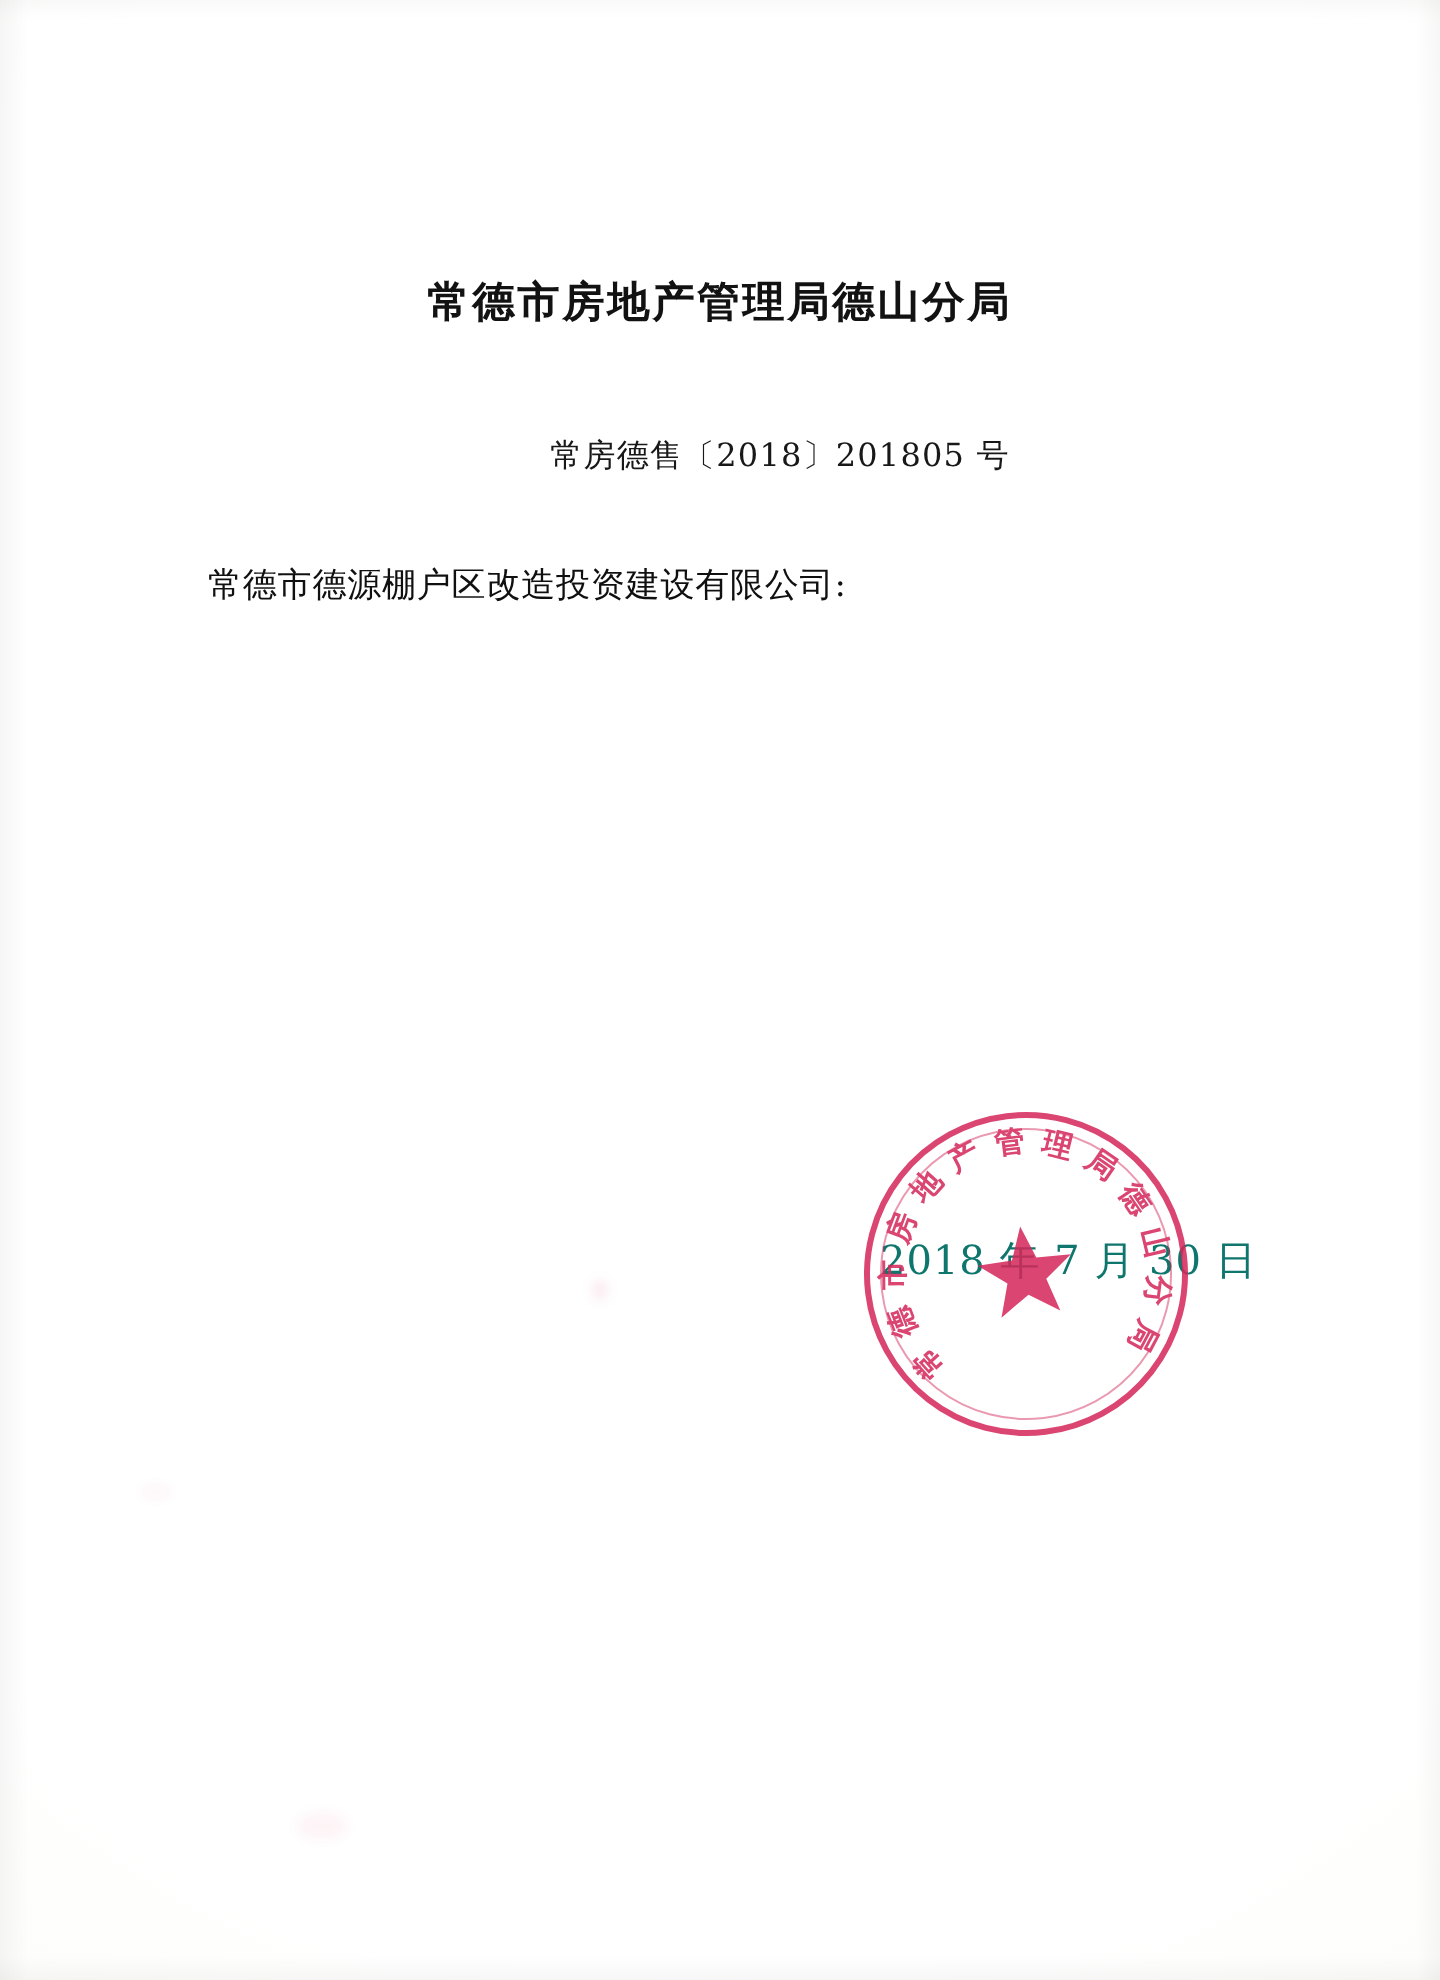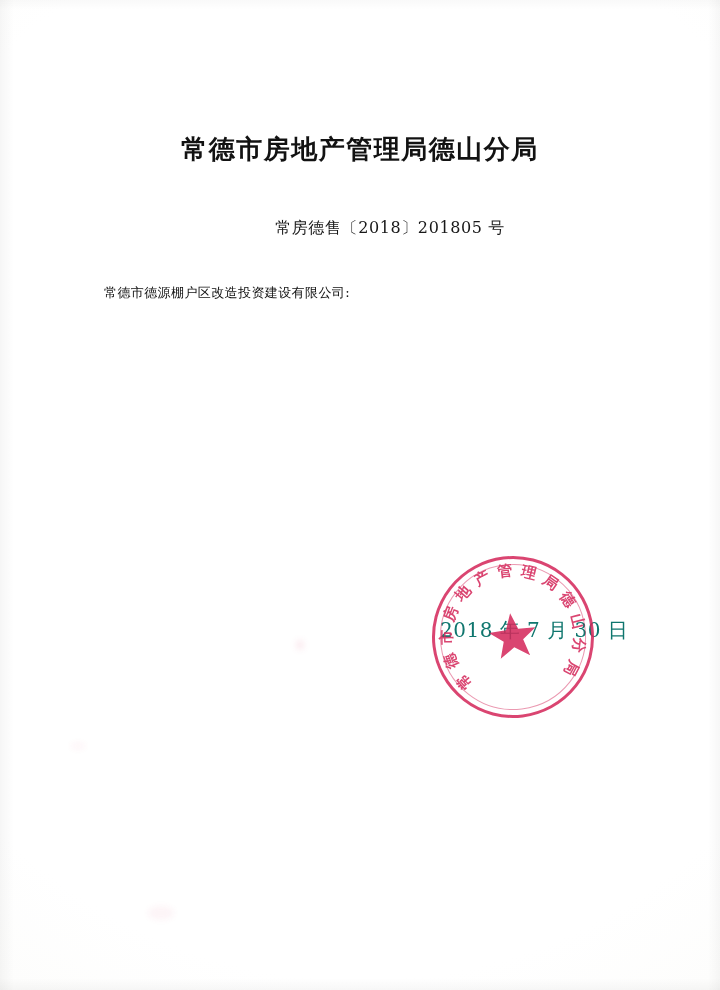--- a/index.html
+++ b/index.html
@@ -41,23 +41,23 @@
   }
 
   .title-block {
     position: absolute;
     top: 132px;
     left: 0;
     right: 0;
     text-align: center;
   }
   .title-line {
-    font-family: Liberation Mono, monospace;
+    font-family: Liberation Serif, serif;
     font-weight: bold;
-    font-size: 26px;
+    font-size: 21px;
     letter-spacing: 1.5px;
     color: #121212;
     line-height: 38px;
   }
 
   .doc-number {
     position: absolute;
     top: 218px;
     left: 0;
     right: 0;
@@ -69,21 +69,21 @@
   }
 
   .body-block {
     position: absolute;
     top: 276px;
     left: 104px;
     width: 512px;
     color: #101010;
   }
   .addressee {
-    font-size: 13px;
+    font-size: 17px;
     letter-spacing: 0.4px;
     line-height: 34px;
     margin-bottom: 8px;
   }
   .para {
     font-size: 17px;
     letter-spacing: 0.3px;
     line-height: 37px;
     text-align: justify;
     text-indent: 2em;

